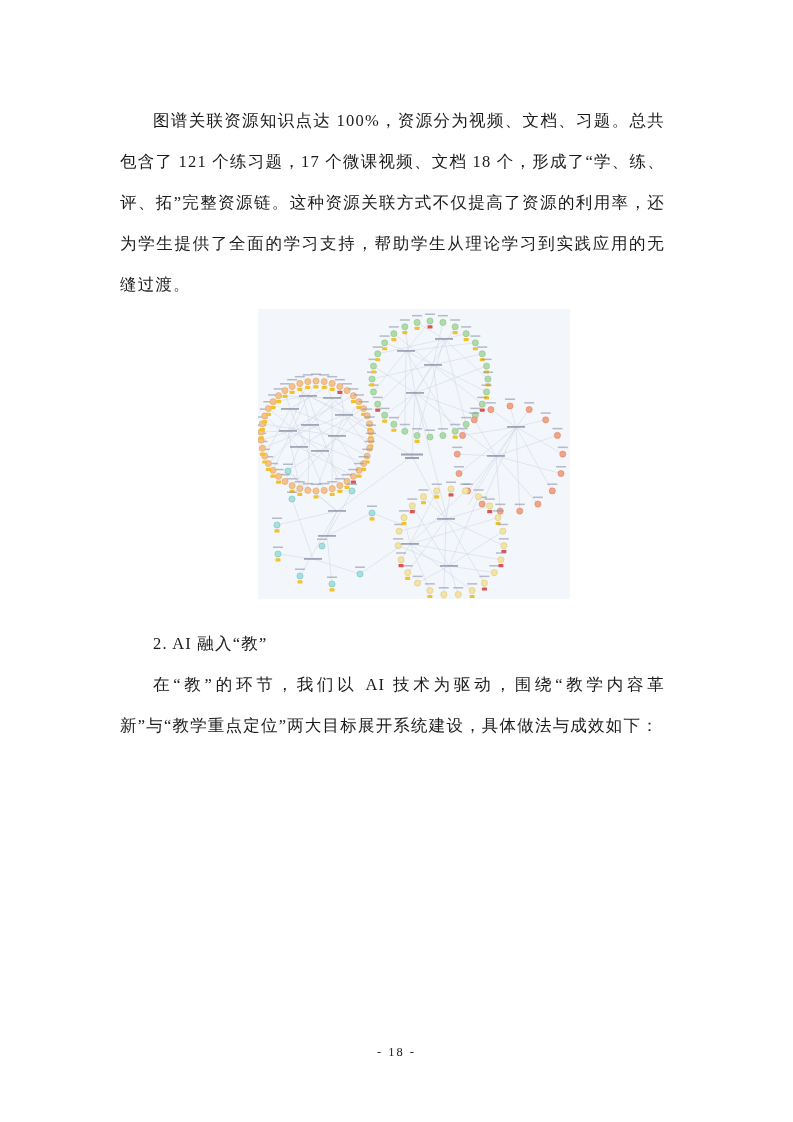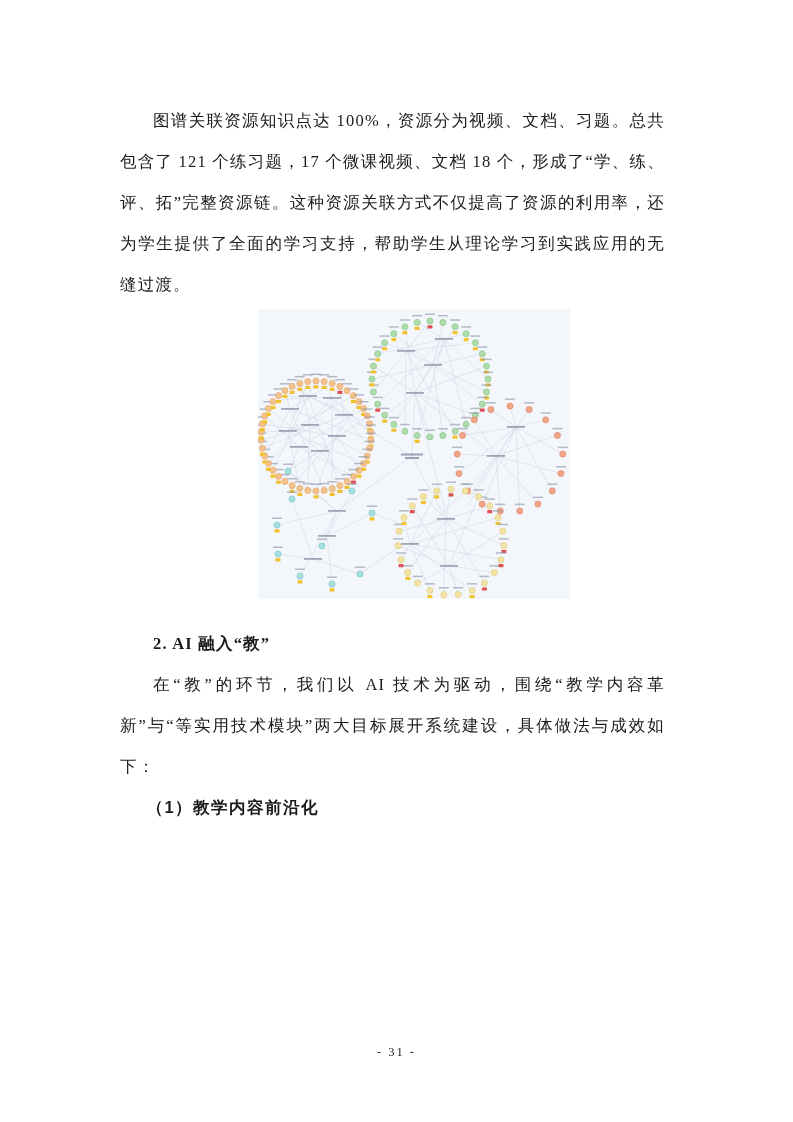--- a/index.html
+++ b/index.html
@@ -21,21 +21,20 @@
     letter-spacing:1.2px;
     text-align:justify;
     text-indent:2em;
   }
   .heading-num{
     margin:24px 0 0 0;
     font-size:16.5px;
     line-height:41px;
     letter-spacing:1.2px;
     text-indent:2em;
-    font-weight:bold;
   }
   .heading-bold{
     margin:0;
     font-size:16.5px;
     line-height:41px;
     letter-spacing:1.5px;
     text-indent:1.6em;
     font-weight:700;
     font-family:"Liberation Sans","DejaVu Sans",sans-serif;
   }
@@ -549,19 +548,18 @@
             <rect x="46" y="249" width="18" height="1.8" fill="#8a93a6" opacity="0.8"></rect>
             <rect x="143" y="144.5" width="22" height="2" fill="#8a93a6" opacity="0.85"></rect>
             <rect x="147" y="148" width="14" height="2" fill="#8a93a6" opacity="0.85"></rect>
           </g>
         </svg>
     </div>
   </figure>
 
   <p class="heading-num">2. AI 融入“教”</p>
 
-  <p class="para">在“教”的环节，我们以 AI 技术为驱动，围绕“教学内容革新”与“等实用技术模块”两大目标展开系统建设，具体做法与成效如下：</p>
-
-  <p class="heading-bold">（1）教学内容前沿化</p>
-
-
-  <div class="page-number">- 31 -</div>
+  <p class="para">在“教”的环节，我们以 AI 技术为驱动，围绕“教学内容革新”与“教学重点定位”两大目标展开系统建设，具体做法与成效如下：</p>
+
+
+
+  <div class="page-number">- 18 -</div>
 </div>
 
 </body></html>

